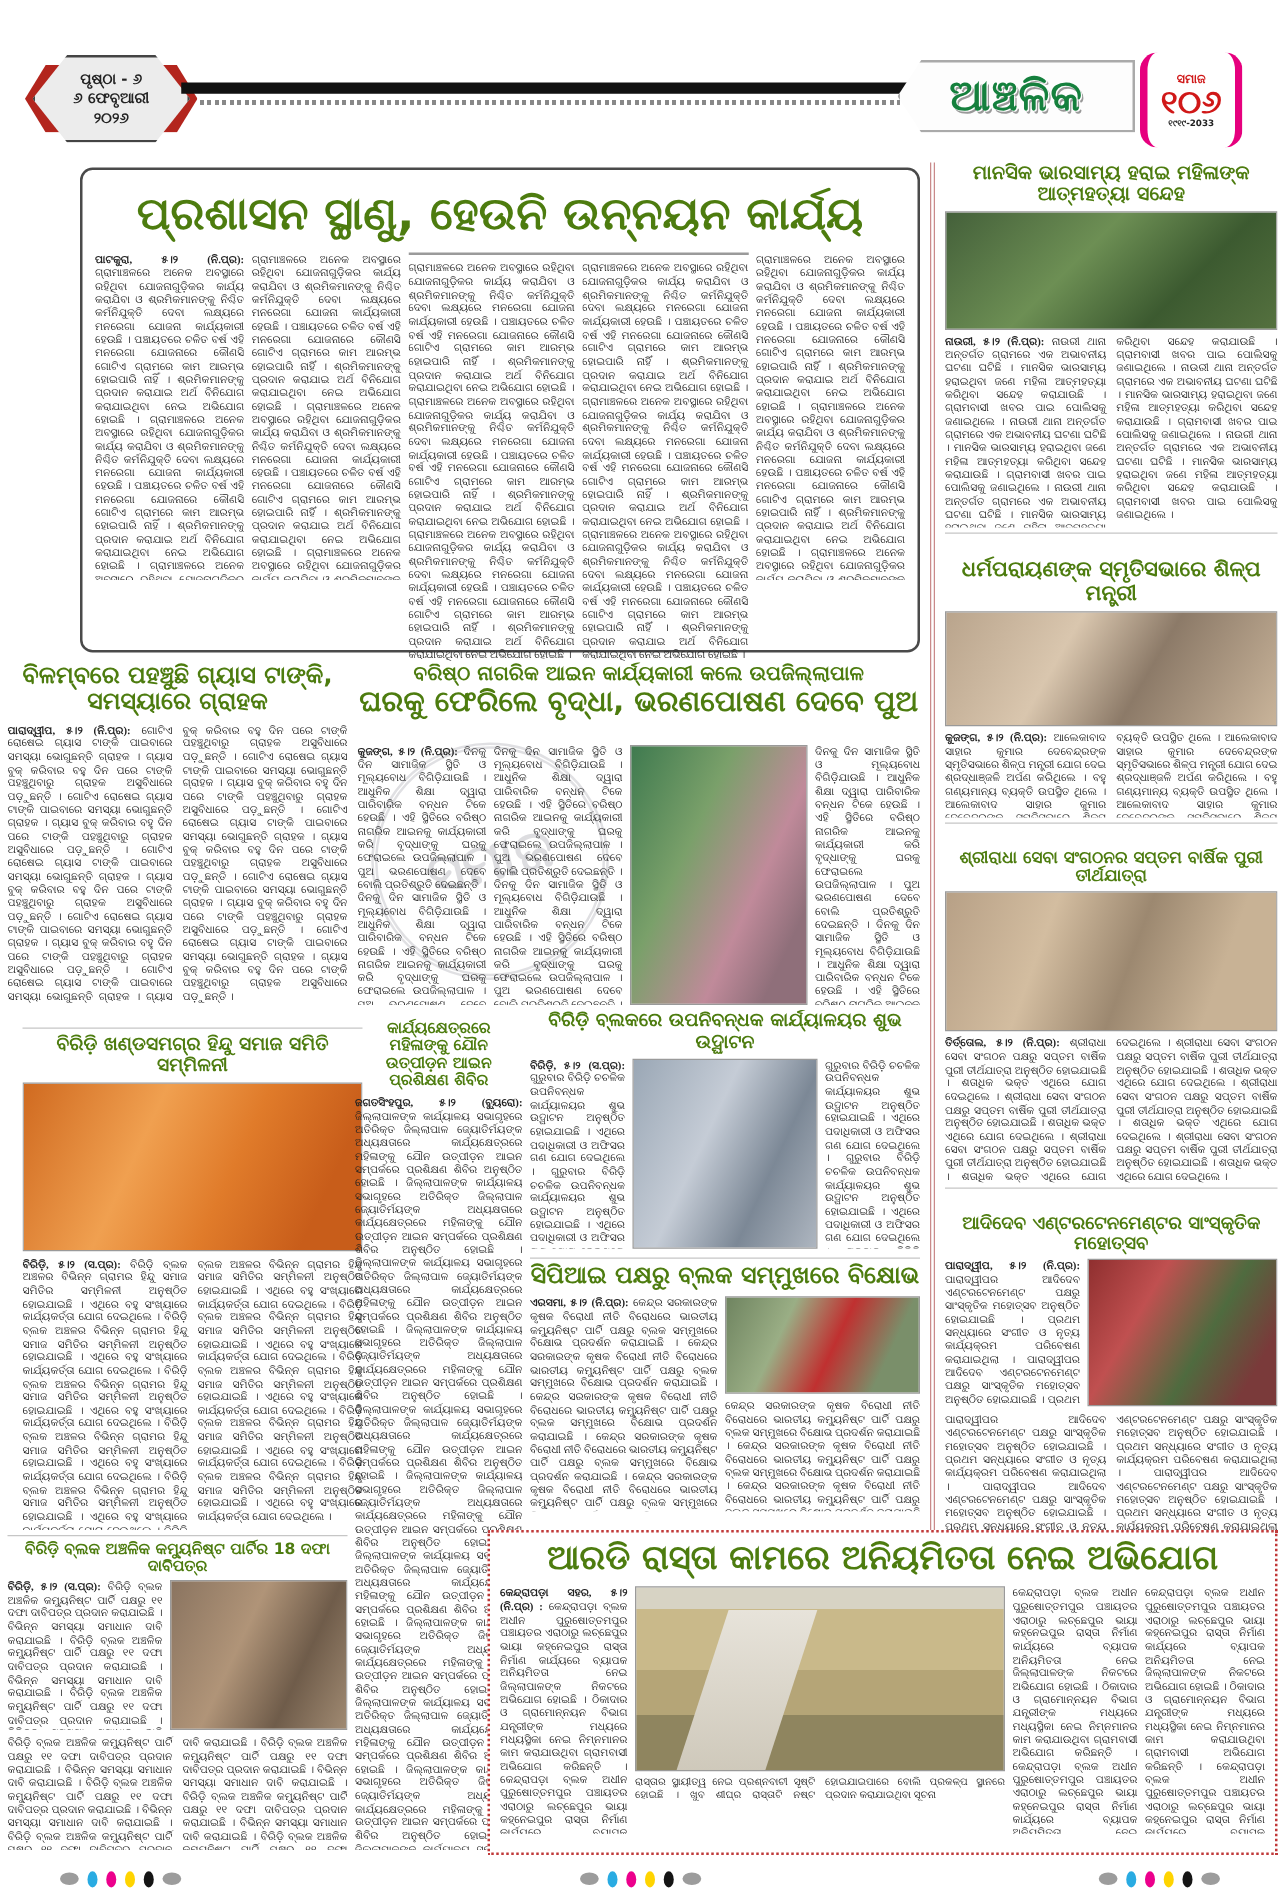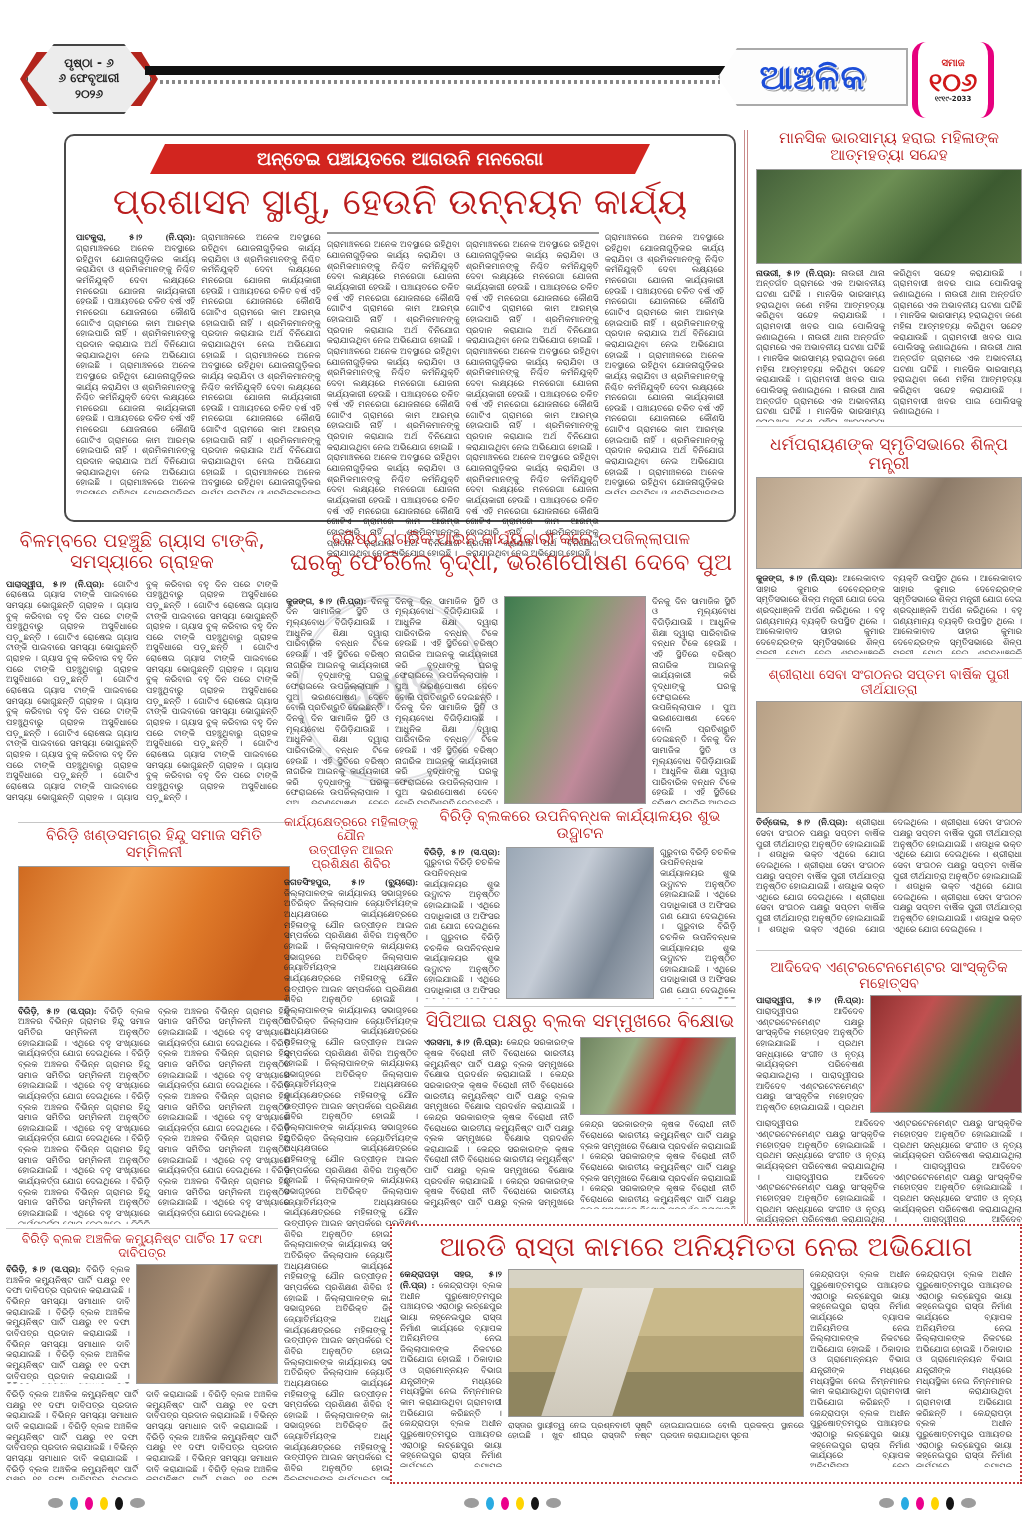--- a/index.html
+++ b/index.html
@@ -19,30 +19,30 @@
     clip-path:polygon(22% 0,78% 0,100% 50%,78% 100%,22% 100%,0 50%);
     display:flex; flex-direction:column; align-items:center; justify-content:center;
     font-family:"DejaVu Sans",sans-serif; font-size:12px; font-weight:bold; color:#222; line-height:1.3; }
   .rule-black { left:145px; top:66px; width:595px; height:9px; background:#111; }
   .rule-dot { left:160px; top:80px; width:560px; height:4px;
     background:repeating-linear-gradient(90deg,#888 0 3px,transparent 3px 6px); }
   .section-banner { left:718px; top:48px; width:190px; height:58px; background:#fdfdfd;
     border:2px solid #aaa; clip-path:polygon(10% 0,100% 0,100% 100%,10% 100%,0 50%);
     display:flex; align-items:center; justify-content:center; }
   .section-banner span { font-family:"DejaVu Sans",sans-serif; font-weight:bold; font-size:34px;
-    color:#1d4ed8; text-shadow:1px 1px 0 #fff,2px 2px 0 #999; letter-spacing:1px; }
+    color:#15803d; text-shadow:1px 1px 0 #fff,2px 2px 0 #999; letter-spacing:1px; }
   .logo { left:912px; top:42px; width:82px; height:76px;
     border-left:6px solid #e6007e; border-right:6px solid #e6007e; border-radius:14px;
     display:flex; flex-direction:column; align-items:center; justify-content:center;
     font-family:"DejaVu Sans",sans-serif; background:#fff; }
   .logo .l1 { color:#d01818; font-size:10px; font-weight:bold; }
   .logo .l2 { color:#d01818; font-size:26px; font-weight:bold; line-height:1; }
   .logo .l3 { color:#222; font-size:7px; font-weight:bold; }
   
-  .headline { font-family:"DejaVu Sans",sans-serif; font-weight:normal; color:#b91c1c; text-align:center; line-height:1.12; }
+  .headline { font-family:"DejaVu Sans",sans-serif; font-weight:bold; color:#4d7c0f; text-align:center; line-height:1.12; }
   .body-txt { font-size:8.6px; line-height:1.24; text-align:justify; overflow:hidden; color:#222; }
   .body-txt b { font-weight:bold; }
   .cols2 { column-count:2; column-gap:8px; }
   .photo { background-size:cover; border:1px solid #9a9a9a; position:relative; overflow:hidden; }
   .flexrow { display:flex; gap:6px; }
   
   .lead-box { left:64px; top:134px; width:672px; height:388px; border:2px solid #4a4a4a; border-radius:10px; padding:8px 10px; background:#fff; }
   .kicker { margin:0 auto; width:500px; height:30px; background:#d2251f;
     clip-path:polygon(3% 0,100% 0,97% 100%,0 100%); display:flex; align-items:center; justify-content:center; }
   .kicker span { color:#fff; font-family:"DejaVu Sans",sans-serif; font-weight:bold; font-size:18px; }
@@ -52,21 +52,21 @@
   .lead-photo .bldg { position:absolute; left:8%; top:20%; width:55%; height:70%;
     background:linear-gradient(180deg,#c9dcb8,#aac698); border:1px solid #7e9a6e; }
   .lead-photo .door { position:absolute; left:22%; top:45%; width:14%; height:45%; background:#39413a; }
   .lead-photo .sign { position:absolute; left:26%; top:26%; width:12%; height:9%; background:#2c4d8f; }
   .lead-photo .tree { position:absolute; right:4%; top:4%; width:30%; height:60%;
     background:radial-gradient(circle at 50% 40%,#5d7a47 0 40%,transparent 42%),radial-gradient(circle at 30% 60%,#6d8a55 0 35%,transparent 37%); }
   
   .rail { left:744px; top:130px; width:278px; height:1094px; border-left:4px double #c98a8a; padding-left:8px;
     display:flex; flex-direction:column; }
   .rail .art { overflow:hidden; }
-  .rail .art + .art { border-top:1px solid #c6c6c6; margin-top:4px; padding-top:8px; }
+  .rail .art + .art { border-top:1px solid #c6c6c6; margin-top:4px; padding-top:20px; }
   
   .gas { left:6px; top:530px; width:272px; height:286px; overflow:hidden; }
   .elder { left:286px; top:530px; width:450px; height:282px; overflow:hidden; }
   .hindu { left:18px; top:822px; width:272px; height:402px; overflow:hidden; border-top:1px solid #c6c6c6; padding-top:4px; }
   .harass { left:284px; top:815px; width:134px; height:665px; overflow:hidden; }
   .registrar { left:424px; top:808px; width:312px; height:194px; overflow:hidden; }
   .cpi { left:424px; top:1006px; width:312px; height:214px; overflow:hidden; border-top:1px solid #c6c6c6; padding-top:3px; }
   .communist { left:6px; top:1228px; width:272px; height:252px; overflow:hidden; border-top:1px solid #c6c6c6; padding-top:3px; }
   .road-box { left:390px; top:1224px; width:632px; height:260px; border:2px dotted #c03a3a; padding:6px 8px; background:#fff; overflow:hidden; }
   
@@ -103,23 +103,20 @@
   <div class="abs section-banner">
     <span>ଆଞ୍ଚଳିକ</span>
   </div>
   <div class="abs logo">
     <span class="l1">ସମାଜ</span>
     <span class="l2">୧୦୬</span>
     <span class="l3">୧୯୧୯-2033</span>
   </div>
 
   <div class="abs lead-box">
-    <div class="kicker">
-      <span>ଅନ୍ତେଇ ପଞ୍ଚାୟତରେ ଆଗଉନି ମନରେଗା</span>
-    </div>
     <div class="headline lead-head">ପ୍ରଶାସନ ସ୍ଥାଣୁ, ହେଉନି ଉନ୍ନୟନ କାର୍ଯ୍ୟ</div>
     <div class="flexrow" style="height:262px;">
       <div class="body-txt" style="width:122px;height:100%;">
         <b>ପାଟକୁରା, ୫।୨ (ନି.ପ୍ର):</b> <span>ଗ୍ରାମାଞ୍ଚଳରେ ଅନେକ ଅବସ୍ଥାରେ ରହିଥିବା ଯୋଜନାଗୁଡ଼ିକର କାର୍ଯ୍ୟ କରାଯିବା ଓ ଶ୍ରମିକମାନଙ୍କୁ ନିଶ୍ଚିତ କର୍ମନିଯୁକ୍ତି ଦେବା ଲକ୍ଷ୍ୟରେ ମନରେଗା ଯୋଜନା କାର୍ଯ୍ୟକାରୀ ହେଉଛି । ପଞ୍ଚାୟତରେ ଚଳିତ ବର୍ଷ ଏହି ମନରେଗା ଯୋଜନାରେ କୌଣସି ଗୋଟିଏ ଗ୍ରାମରେ କାମ ଆରମ୍ଭ ହୋଇପାରି ନାହିଁ । ଶ୍ରମିକମାନଙ୍କୁ ପ୍ରଦାନ କରାଯାଇ ଅର୍ଥ ବିନିଯୋଗ କରାଯାଇଥିବା ନେଇ ଅଭିଯୋଗ ହୋଇଛି । ଗ୍ରାମାଞ୍ଚଳରେ ଅନେକ ଅବସ୍ଥାରେ ରହିଥିବା ଯୋଜନାଗୁଡ଼ିକର କାର୍ଯ୍ୟ କରାଯିବା ଓ ଶ୍ରମିକମାନଙ୍କୁ ନିଶ୍ଚିତ କର୍ମନିଯୁକ୍ତି ଦେବା ଲକ୍ଷ୍ୟରେ ମନରେଗା ଯୋଜନା କାର୍ଯ୍ୟକାରୀ ହେଉଛି । ପଞ୍ଚାୟତରେ ଚଳିତ ବର୍ଷ ଏହି ମନରେଗା ଯୋଜନାରେ କୌଣସି ଗୋଟିଏ ଗ୍ରାମରେ କାମ ଆରମ୍ଭ ହୋଇପାରି ନାହିଁ । ଶ୍ରମିକମାନଙ୍କୁ ପ୍ରଦାନ କରାଯାଇ ଅର୍ଥ ବିନିଯୋଗ କରାଯାଇଥିବା ନେଇ ଅଭିଯୋଗ ହୋଇଛି । ଗ୍ରାମାଞ୍ଚଳରେ ଅନେକ ଅବସ୍ଥାରେ ରହିଥିବା ଯୋଜନାଗୁଡ଼ିକର କାର୍ଯ୍ୟ କରାଯିବା ଓ ଶ୍ରମିକମାନଙ୍କୁ ନିଶ୍ଚିତ କର୍ମନିଯୁକ୍ତି ଦେବା ଲକ୍ଷ୍ୟରେ ମନରେଗା ଯୋଜନା କାର୍ଯ୍ୟକାରୀ ହେଉଛି । ପଞ୍ଚାୟତରେ ଚଳିତ ବର୍ଷ ଏହି ମନରେଗା ଯୋଜନାରେ କୌଣସି ଗୋଟିଏ ଗ୍ରାମରେ କାମ ଆରମ୍ଭ ହୋଇପାରି ନାହିଁ । ଶ୍ରମିକମାନଙ୍କୁ ପ୍ରଦାନ କରାଯାଇ ଅର୍ଥ ବିନିଯୋଗ କରାଯାଇଥିବା ନେଇ ଅଭିଯୋଗ ହୋଇଛି । ଗ୍ରାମାଞ୍ଚଳରେ ଅନେକ ଅବସ୍ଥାରେ ରହିଥିବା ଯୋଜନାଗୁଡ଼ିକର କାର୍ଯ୍ୟ କରାଯିବା ଓ ଶ୍ରମିକମାନଙ୍କୁ ନିଶ୍ଚିତ କର୍ମନିଯୁକ୍ତି ଦେବା ଲକ୍ଷ୍ୟରେ ମନରେଗା ଯୋଜନା କାର୍ଯ୍ୟକାରୀ ହେଉଛି । ପଞ୍ଚାୟତରେ ଚଳିତ ବର୍ଷ ଏହି ମନରେଗା ଯୋଜନାରେ କୌଣସି ଗୋଟିଏ ଗ୍ରାମରେ କାମ ଆରମ୍ଭ ହୋଇପାରି ନାହିଁ । ଶ୍ରମିକମାନଙ୍କୁ ପ୍ରଦାନ କରାଯାଇ ଅର୍ଥ ବିନିଯୋଗ କରାଯାଇଥିବା ନେଇ ଅଭିଯୋଗ ହୋଇଛି ।</span>
       </div>
       <div class="body-txt" style="width:122px;height:100%;">
         <span>ଗ୍ରାମାଞ୍ଚଳରେ ଅନେକ ଅବସ୍ଥାରେ ରହିଥିବା ଯୋଜନାଗୁଡ଼ିକର କାର୍ଯ୍ୟ କରାଯିବା ଓ ଶ୍ରମିକମାନଙ୍କୁ ନିଶ୍ଚିତ କର୍ମନିଯୁକ୍ତି ଦେବା ଲକ୍ଷ୍ୟରେ ମନରେଗା ଯୋଜନା କାର୍ଯ୍ୟକାରୀ ହେଉଛି । ପଞ୍ଚାୟତରେ ଚଳିତ ବର୍ଷ ଏହି ମନରେଗା ଯୋଜନାରେ କୌଣସି ଗୋଟିଏ ଗ୍ରାମରେ କାମ ଆରମ୍ଭ ହୋଇପାରି ନାହିଁ । ଶ୍ରମିକମାନଙ୍କୁ ପ୍ରଦାନ କରାଯାଇ ଅର୍ଥ ବିନିଯୋଗ କରାଯାଇଥିବା ନେଇ ଅଭିଯୋଗ ହୋଇଛି । ଗ୍ରାମାଞ୍ଚଳରେ ଅନେକ ଅବସ୍ଥାରେ ରହିଥିବା ଯୋଜନାଗୁଡ଼ିକର କାର୍ଯ୍ୟ କରାଯିବା ଓ ଶ୍ରମିକମାନଙ୍କୁ ନିଶ୍ଚିତ କର୍ମନିଯୁକ୍ତି ଦେବା ଲକ୍ଷ୍ୟରେ ମନରେଗା ଯୋଜନା କାର୍ଯ୍ୟକାରୀ ହେଉଛି । ପଞ୍ଚାୟତରେ ଚଳିତ ବର୍ଷ ଏହି ମନରେଗା ଯୋଜନାରେ କୌଣସି ଗୋଟିଏ ଗ୍ରାମରେ କାମ ଆରମ୍ଭ ହୋଇପାରି ନାହିଁ । ଶ୍ରମିକମାନଙ୍କୁ ପ୍ରଦାନ କରାଯାଇ ଅର୍ଥ ବିନିଯୋଗ କରାଯାଇଥିବା ନେଇ ଅଭିଯୋଗ ହୋଇଛି । ଗ୍ରାମାଞ୍ଚଳରେ ଅନେକ ଅବସ୍ଥାରେ ରହିଥିବା ଯୋଜନାଗୁଡ଼ିକର କାର୍ଯ୍ୟ କରାଯିବା ଓ ଶ୍ରମିକମାନଙ୍କୁ ନିଶ୍ଚିତ କର୍ମନିଯୁକ୍ତି ଦେବା ଲକ୍ଷ୍ୟରେ ମନରେଗା ଯୋଜନା କାର୍ଯ୍ୟକାରୀ ହେଉଛି । ପଞ୍ଚାୟତରେ ଚଳିତ ବର୍ଷ ଏହି ମନରେଗା ଯୋଜନାରେ କୌଣସି ଗୋଟିଏ ଗ୍ରାମରେ କାମ ଆରମ୍ଭ ହୋଇପାରି ନାହିଁ । ଶ୍ରମିକମାନଙ୍କୁ ପ୍ରଦାନ କରାଯାଇ ଅର୍ଥ ବିନିଯୋଗ କରାଯାଇଥିବା ନେଇ ଅଭିଯୋଗ ହୋଇଛି । ଗ୍ରାମାଞ୍ଚଳରେ ଅନେକ ଅବସ୍ଥାରେ ରହିଥିବା ଯୋଜନାଗୁଡ଼ିକର କାର୍ଯ୍ୟ କରାଯିବା ଓ ଶ୍ରମିକମାନଙ୍କୁ ନିଶ୍ଚିତ କର୍ମନିଯୁକ୍ତି ଦେବା ଲକ୍ଷ୍ୟରେ ମନରେଗା ଯୋଜନା କାର୍ଯ୍ୟକାରୀ ହେଉଛି । ପଞ୍ଚାୟତରେ ଚଳିତ ବର୍ଷ ଏହି ମନରେଗା ଯୋଜନାରେ କୌଣସି ଗୋଟିଏ ଗ୍ରାମରେ କାମ ଆରମ୍ଭ ହୋଇପାରି ନାହିଁ । ଶ୍ରମିକମାନଙ୍କୁ ପ୍ରଦାନ କରାଯାଇ ଅର୍ଥ ବିନିଯୋଗ କରାଯାଇଥିବା ନେଇ ଅଭିଯୋଗ ହୋଇଛି । ଗ୍ରାମାଞ୍ଚଳରେ ଅନେକ ଅବସ୍ଥାରେ ରହିଥିବା ଯୋଜନାଗୁଡ଼ିକର କାର୍ଯ୍ୟ କରାଯିବା ଓ ଶ୍ରମିକମାନଙ୍କୁ ନିଶ୍ଚିତ କର୍ମନିଯୁକ୍ତି ଦେବା ଲକ୍ଷ୍ୟରେ ମନରେଗା ଯୋଜନା କାର୍ଯ୍ୟକାରୀ ହେଉଛି । ପଞ୍ଚାୟତରେ ଚଳିତ ବର୍ଷ ଏହି ମନରେଗା ଯୋଜନାରେ କୌଣସି ଗୋଟିଏ ଗ୍ରାମରେ କାମ ଆରମ୍ଭ ହୋଇପାରି ନାହିଁ । ଶ୍ରମିକମାନଙ୍କୁ ପ୍ରଦାନ କରାଯାଇ ଅର୍ଥ ବିନିଯୋଗ କରାଯାଇଥିବା ନେଇ ଅଭିଯୋଗ ହୋଇଛି ।</span>
       </div>
       <div style="width:272px;height:100%;display:flex;flex-direction:column;gap:5px;">
         <div class="photo lead-photo">
@@ -242,21 +239,21 @@
         <b>ଏରସମା, ୫।୨ (ନି.ପ୍ର):</b> <span>କେନ୍ଦ୍ର ସରକାରଙ୍କ କୃଷକ ବିରୋଧୀ ନୀତି ବିରୋଧରେ ଭାରତୀୟ କମ୍ୟୁନିଷ୍ଟ ପାର୍ଟି ପକ୍ଷରୁ ବ୍ଲକ ସମ୍ମୁଖରେ ବିକ୍ଷୋଭ ପ୍ରଦର୍ଶନ କରାଯାଇଛି । କେନ୍ଦ୍ର ସରକାରଙ୍କ କୃଷକ ବିରୋଧୀ ନୀତି ବିରୋଧରେ ଭାରତୀୟ କମ୍ୟୁନିଷ୍ଟ ପାର୍ଟି ପକ୍ଷରୁ ବ୍ଲକ ସମ୍ମୁଖରେ ବିକ୍ଷୋଭ ପ୍ରଦର୍ଶନ କରାଯାଇଛି । କେନ୍ଦ୍ର ସରକାରଙ୍କ କୃଷକ ବିରୋଧୀ ନୀତି ବିରୋଧରେ ଭାରତୀୟ କମ୍ୟୁନିଷ୍ଟ ପାର୍ଟି ପକ୍ଷରୁ ବ୍ଲକ ସମ୍ମୁଖରେ ବିକ୍ଷୋଭ ପ୍ରଦର୍ଶନ କରାଯାଇଛି । କେନ୍ଦ୍ର ସରକାରଙ୍କ କୃଷକ ବିରୋଧୀ ନୀତି ବିରୋଧରେ ଭାରତୀୟ କମ୍ୟୁନିଷ୍ଟ ପାର୍ଟି ପକ୍ଷରୁ ବ୍ଲକ ସମ୍ମୁଖରେ ବିକ୍ଷୋଭ ପ୍ରଦର୍ଶନ କରାଯାଇଛି । କେନ୍ଦ୍ର ସରକାରଙ୍କ କୃଷକ ବିରୋଧୀ ନୀତି ବିରୋଧରେ ଭାରତୀୟ କମ୍ୟୁନିଷ୍ଟ ପାର୍ଟି ପକ୍ଷରୁ ବ୍ଲକ ସମ୍ମୁଖରେ ବିକ୍ଷୋଭ ପ୍ରଦର୍ଶନ କରାଯାଇଛି ।</span>
       </div>
       <div style="flex:1;display:flex;flex-direction:column;gap:4px;">
         <div class="photo" style="height:78px;background:linear-gradient(115deg,#6f8460,#9aae85 30%,#c03030 55%,#7a8f6a 80%)"></div>
         <div class="body-txt" style="flex:1;"><span>କେନ୍ଦ୍ର ସରକାରଙ୍କ କୃଷକ ବିରୋଧୀ ନୀତି ବିରୋଧରେ ଭାରତୀୟ କମ୍ୟୁନିଷ୍ଟ ପାର୍ଟି ପକ୍ଷରୁ ବ୍ଲକ ସମ୍ମୁଖରେ ବିକ୍ଷୋଭ ପ୍ରଦର୍ଶନ କରାଯାଇଛି । କେନ୍ଦ୍ର ସରକାରଙ୍କ କୃଷକ ବିରୋଧୀ ନୀତି ବିରୋଧରେ ଭାରତୀୟ କମ୍ୟୁନିଷ୍ଟ ପାର୍ଟି ପକ୍ଷରୁ ବ୍ଲକ ସମ୍ମୁଖରେ ବିକ୍ଷୋଭ ପ୍ରଦର୍ଶନ କରାଯାଇଛି । କେନ୍ଦ୍ର ସରକାରଙ୍କ କୃଷକ ବିରୋଧୀ ନୀତି ବିରୋଧରେ ଭାରତୀୟ କମ୍ୟୁନିଷ୍ଟ ପାର୍ଟି ପକ୍ଷରୁ ବ୍ଲକ ସମ୍ମୁଖରେ ବିକ୍ଷୋଭ ପ୍ରଦର୍ଶନ କରାଯାଇଛି ।</span></div>
       </div>
     </div>
   </div>
 
   <div class="abs communist">
-    <div class="headline" style="font-size:12.5px;">ବିରିଡ଼ି ବ୍ଲକ ଅଞ୍ଚଳିକ କମ୍ୟୁନିଷ୍ଟ ପାର୍ଟିର 17 ଦଫା ଦାବିପତ୍ର</div>
+    <div class="headline" style="font-size:12.5px;">ବିରିଡ଼ି ବ୍ଲକ ଅଞ୍ଚଳିକ କମ୍ୟୁନିଷ୍ଟ ପାର୍ଟିର 18 ଦଫା ଦାବିପତ୍ର</div>
     <div class="flexrow" style="height:120px;margin-top:4px;">
       <div class="body-txt" style="width:124px;height:100%;">
         <b>ବିରିଡ଼ି, ୫।୨ (ସ.ପ୍ର):</b> <span>ବିରିଡ଼ି ବ୍ଲକ ଅଞ୍ଚଳିକ କମ୍ୟୁନିଷ୍ଟ ପାର୍ଟି ପକ୍ଷରୁ ୧୧ ଦଫା ଦାବିପତ୍ର ପ୍ରଦାନ କରାଯାଇଛି । ବିଭିନ୍ନ ସମସ୍ୟା ସମାଧାନ ଦାବି କରାଯାଇଛି । ବିରିଡ଼ି ବ୍ଲକ ଅଞ୍ଚଳିକ କମ୍ୟୁନିଷ୍ଟ ପାର୍ଟି ପକ୍ଷରୁ ୧୧ ଦଫା ଦାବିପତ୍ର ପ୍ରଦାନ କରାଯାଇଛି । ବିଭିନ୍ନ ସମସ୍ୟା ସମାଧାନ ଦାବି କରାଯାଇଛି । ବିରିଡ଼ି ବ୍ଲକ ଅଞ୍ଚଳିକ କମ୍ୟୁନିଷ୍ଟ ପାର୍ଟି ପକ୍ଷରୁ ୧୧ ଦଫା ଦାବିପତ୍ର ପ୍ରଦାନ କରାଯାଇଛି । ବିଭିନ୍ନ ସମସ୍ୟା ସମାଧାନ ଦାବି କରାଯାଇଛି ।</span>
       </div>
       <div class="photo" style="flex:1;height:100%;background:linear-gradient(115deg,#8a7460,#b09478 40%,#6f5c4a 70%,#a08a72)"></div>
     </div>
     <div class="body-txt cols2" style="height:112px;margin-top:5px;">
       <span>ବିରିଡ଼ି ବ୍ଲକ ଅଞ୍ଚଳିକ କମ୍ୟୁନିଷ୍ଟ ପାର୍ଟି ପକ୍ଷରୁ ୧୧ ଦଫା ଦାବିପତ୍ର ପ୍ରଦାନ କରାଯାଇଛି । ବିଭିନ୍ନ ସମସ୍ୟା ସମାଧାନ ଦାବି କରାଯାଇଛି । ବିରିଡ଼ି ବ୍ଲକ ଅଞ୍ଚଳିକ କମ୍ୟୁନିଷ୍ଟ ପାର୍ଟି ପକ୍ଷରୁ ୧୧ ଦଫା ଦାବିପତ୍ର ପ୍ରଦାନ କରାଯାଇଛି । ବିଭିନ୍ନ ସମସ୍ୟା ସମାଧାନ ଦାବି କରାଯାଇଛି । ବିରିଡ଼ି ବ୍ଲକ ଅଞ୍ଚଳିକ କମ୍ୟୁନିଷ୍ଟ ପାର୍ଟି ପକ୍ଷରୁ ୧୧ ଦଫା ଦାବିପତ୍ର ପ୍ରଦାନ କରାଯାଇଛି । ବିଭିନ୍ନ ସମସ୍ୟା ସମାଧାନ ଦାବି କରାଯାଇଛି । ବିରିଡ଼ି ବ୍ଲକ ଅଞ୍ଚଳିକ କମ୍ୟୁନିଷ୍ଟ ପାର୍ଟି ପକ୍ଷରୁ ୧୧ ଦଫା ଦାବିପତ୍ର ପ୍ରଦାନ କରାଯାଇଛି । ବିଭିନ୍ନ ସମସ୍ୟା ସମାଧାନ ଦାବି କରାଯାଇଛି । ବିରିଡ଼ି ବ୍ଲକ ଅଞ୍ଚଳିକ କମ୍ୟୁନିଷ୍ଟ ପାର୍ଟି ପକ୍ଷରୁ ୧୧ ଦଫା ଦାବିପତ୍ର ପ୍ରଦାନ କରାଯାଇଛି । ବିଭିନ୍ନ ସମସ୍ୟା ସମାଧାନ ଦାବି କରାଯାଇଛି । ବିରିଡ଼ି ବ୍ଲକ ଅଞ୍ଚଳିକ କମ୍ୟୁନିଷ୍ଟ ପାର୍ଟି ପକ୍ଷରୁ ୧୧ ଦଫା ଦାବିପତ୍ର ପ୍ରଦାନ କରାଯାଇଛି । ବିଭିନ୍ନ ସମସ୍ୟା ସମାଧାନ ଦାବି କରାଯାଇଛି ।</span>
     </div>
   </div>

